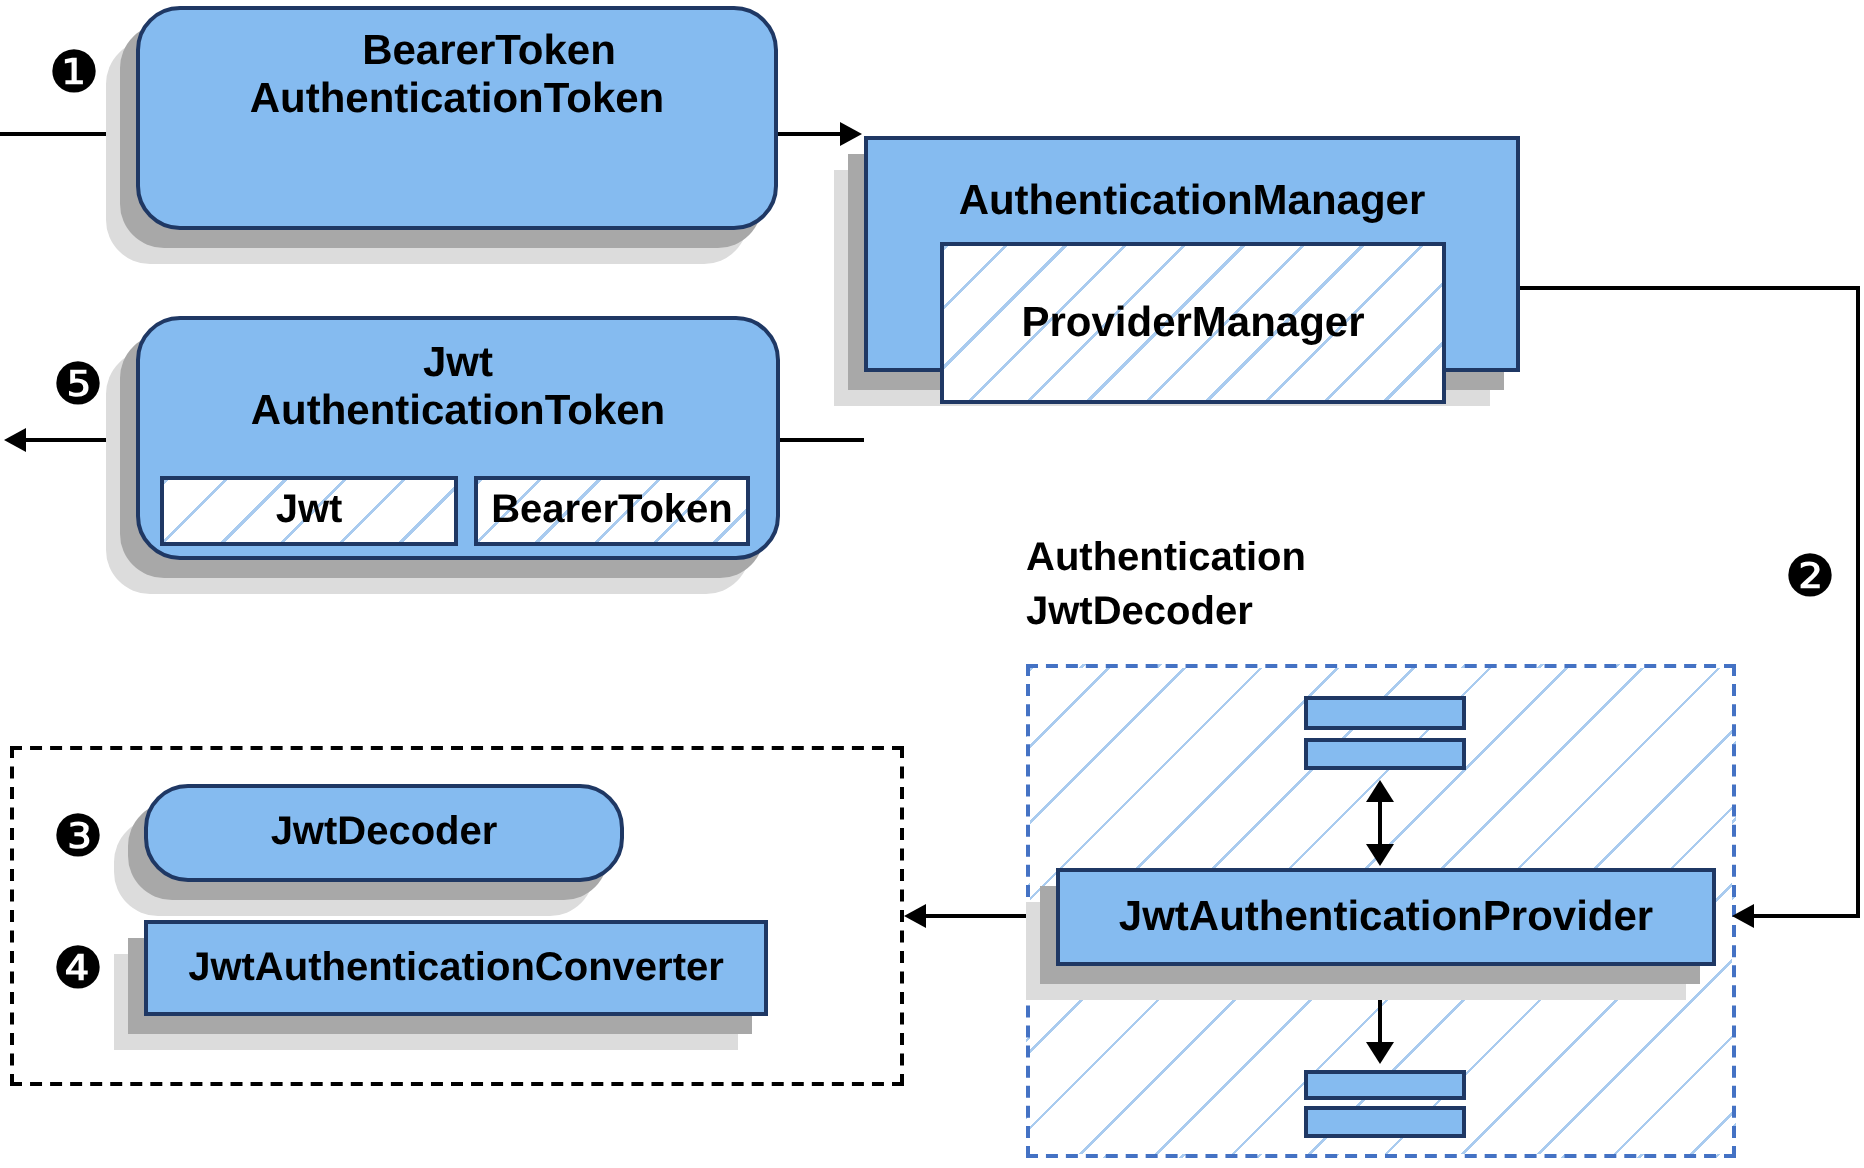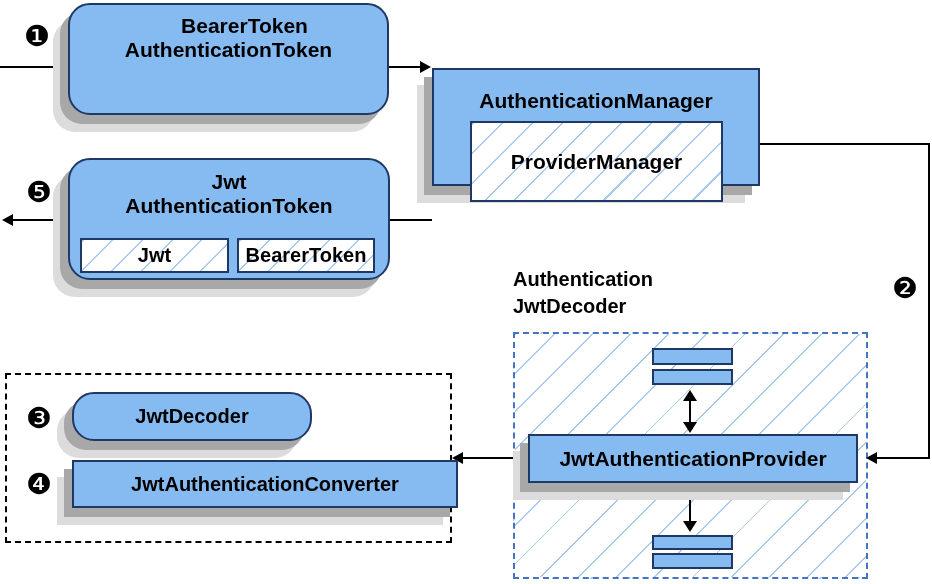--- a/index.html
+++ b/index.html
@@ -152,21 +152,21 @@
   </div>
 
   <div class="abs node center-label" style="left:528px; top:434px; width:330px; height:49px; font-size:21px;">
     <span>JwtAuthenticationProvider</span>
   </div>
 
   <div class="abs node center-label" style="left:72px; top:392px; width:240px; height:49px; font-size:20px;border-radius:22px;">
     <span>JwtDecoder</span>
   </div>
 
-  <div class="abs node center-label" style="left:72px; top:460px; width:386px; height:48px; font-size:20px;">
+  <div class="abs node center-label" style="left:72px; top:460px; width:312px; height:48px; font-size:20px;">
     <span>JwtAuthenticationConverter</span>
   </div>
 
   <div class="abs badge" style="left:24px; top:22px;">❶</div>
   <div class="abs badge" style="left:892px; top:274px;">❷</div>
   <div class="abs badge" style="left:26px; top:404px;">❸</div>
   <div class="abs badge" style="left:26px; top:470px;">❹</div>
   <div class="abs badge" style="left:26px; top:178px;">❺</div>
 
 </div>

